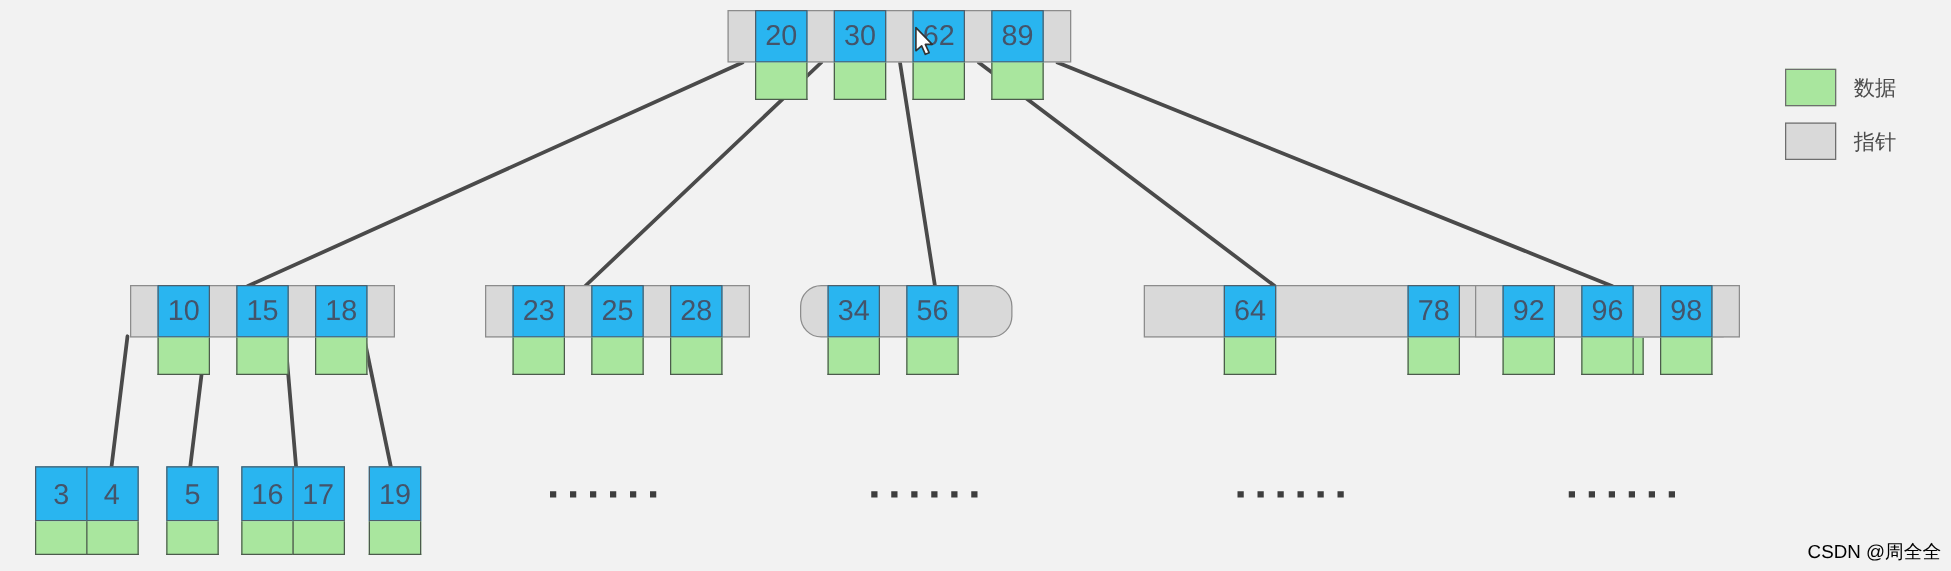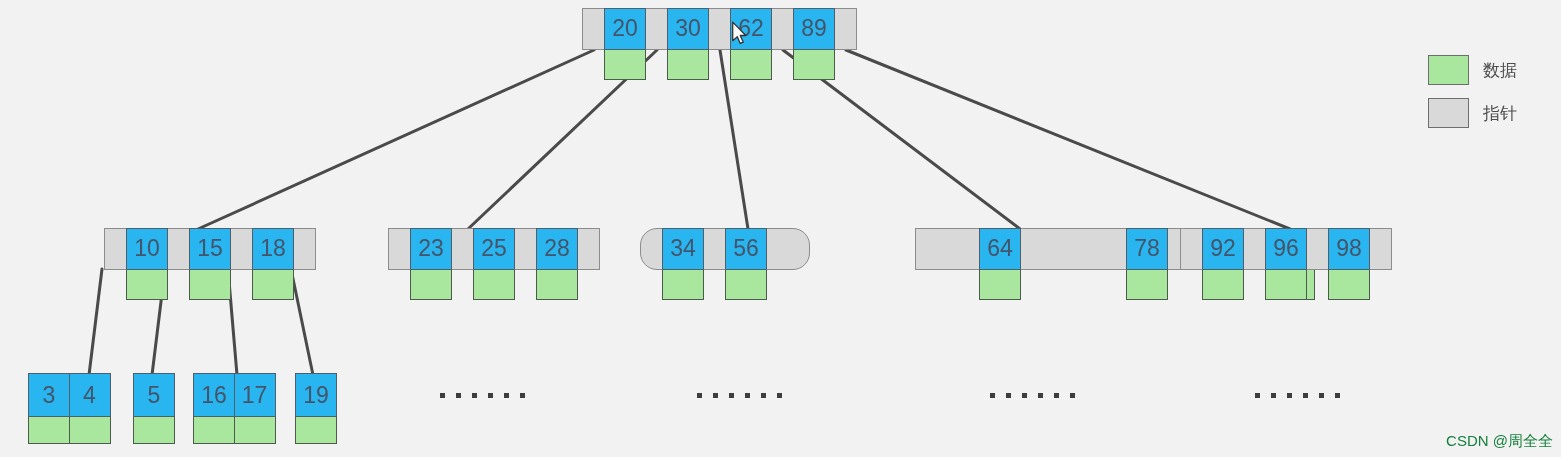--- a/index.html
+++ b/index.html
@@ -60,21 +60,21 @@
   .swatch {
     width: 41px; height: 30px; box-sizing: border-box;
     border: 1.5px solid #6e6e6e; display: inline-block; flex: none;
   }
   .data-swatch { background: var(--data); }
   .pointer-swatch { background: var(--ptr); }
   .legend-label { margin-left: 14px; font-size: 17px; color: #4d4d4d; }
 
   .watermark {
     position: absolute; right: 8px; bottom: 6px;
-    font-size: 15px; color: #15803d;
+    font-size: 15px; color: #000000;
   }
   .cursor { position: absolute; left: 731px; top: 21px; }
 </style>
 </head>
 <body>
 
 <div class="stage">
 
   <svg class="edges" viewBox="0 0 1561 457">
     <line x1="594" y1="50" x2="198" y2="229"></line>

